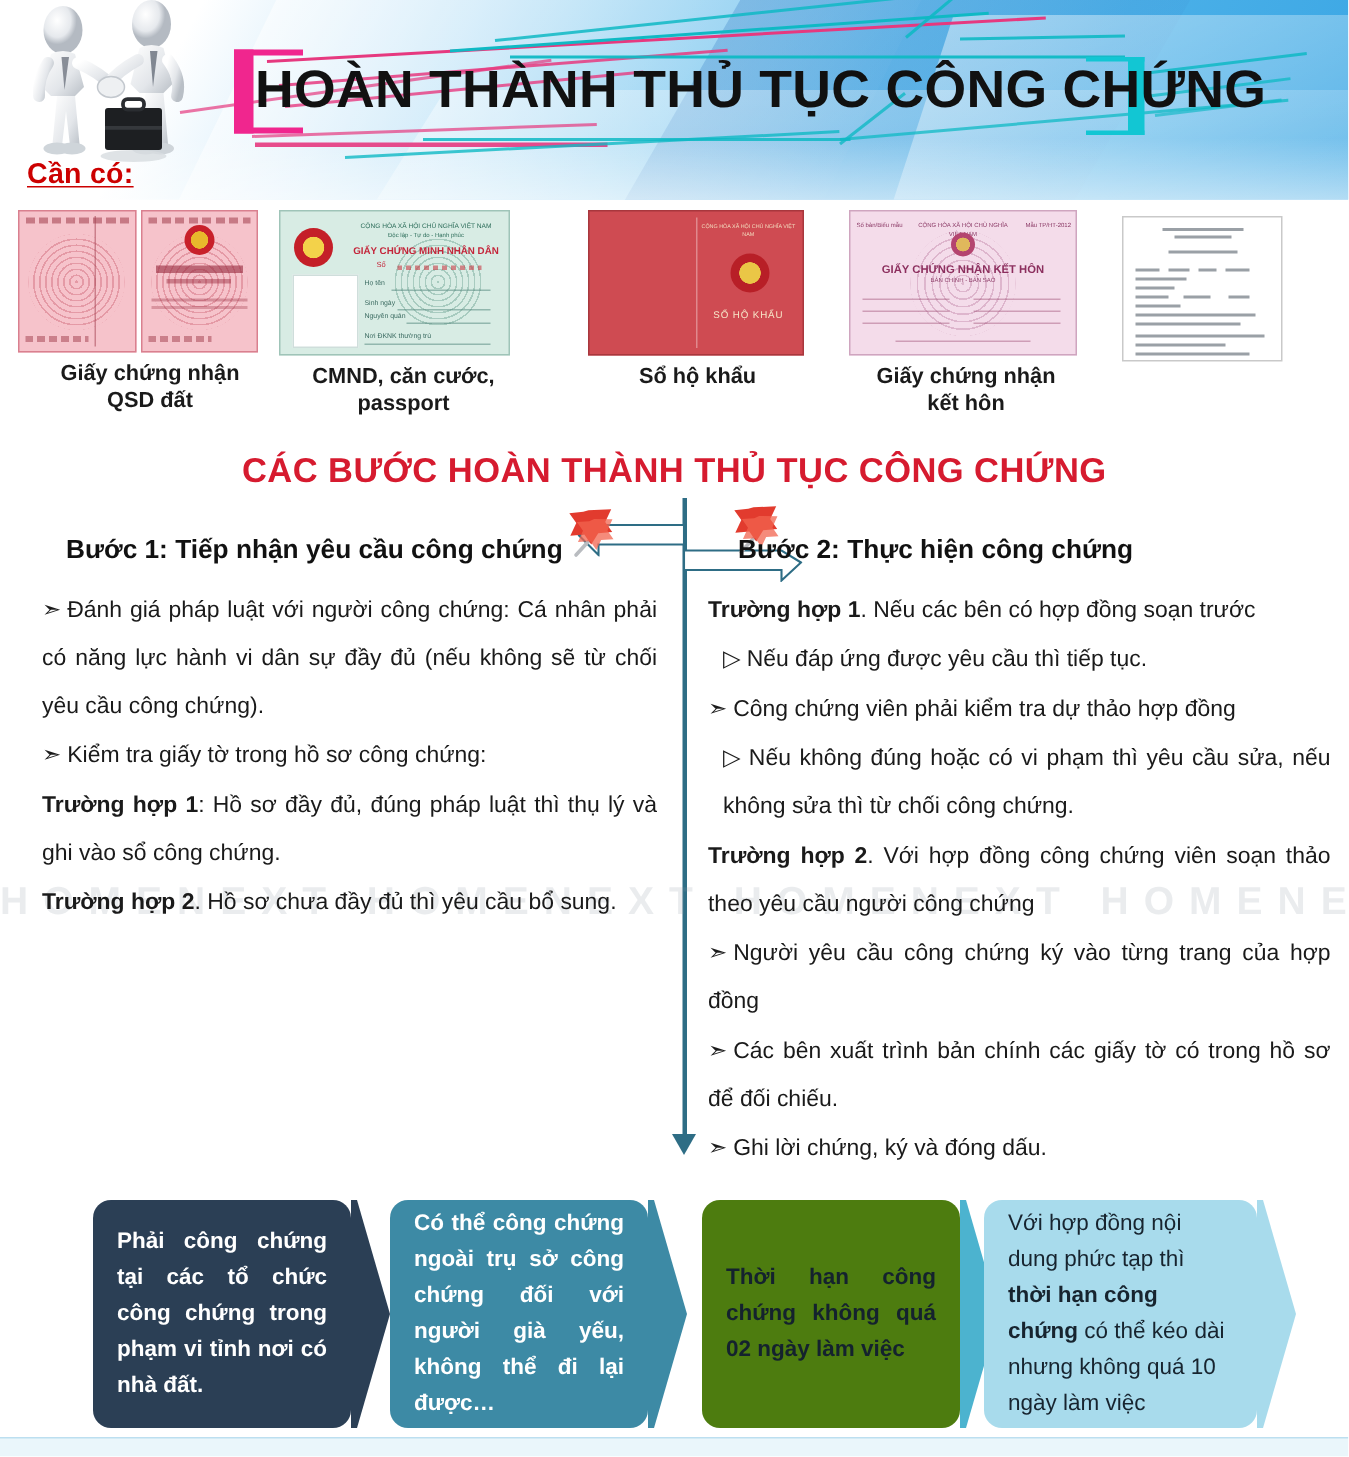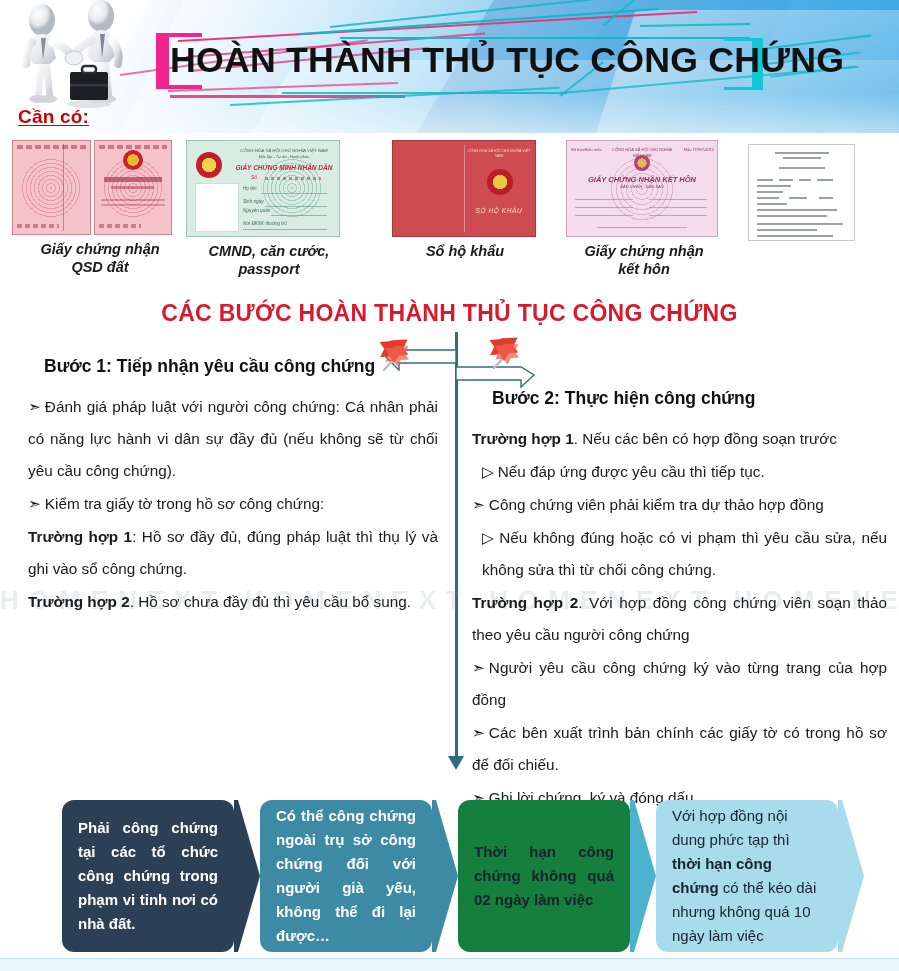--- a/index.html
+++ b/index.html
@@ -49,21 +49,21 @@
 
   .can-co{
     position:absolute;left:18px;top:106px;
     font-size:19px;font-weight:bold;color:#cc0000;
     text-decoration:underline;text-underline-offset:2px;
     letter-spacing:.2px;
   }
 
   
   .docrow{position:absolute;left:0;top:140px;width:899px;height:145px;}
-  .doccell{position:absolute;top:0;text-align:center;font-style:italic;}
+  .doccell{position:absolute;top:0;text-align:center;}
   .docimg{margin:0 auto;position:relative;}
   .doclabel{
     font-size:14.5px;font-weight:bold;color:#1a1a1a;line-height:18px;
     margin-top:5px;white-space:pre-line;
   }
 
   
   .lc{width:160px;height:95px;display:flex;gap:3px;justify-content:center;}
   .lc-pg{flex:1;background:#f6c3cb;border:1px solid #d9808f;position:relative;overflow:hidden;}
   .lc-pg .ring{position:absolute;left:50%;top:50%;width:64px;height:64px;margin:-32px 0 0 -32px;border-radius:50%;
@@ -125,21 +125,21 @@
   .divider-arrow{position:absolute;left:448px;top:756px;width:0;height:0;
      border-left:8px solid transparent;border-right:8px solid transparent;border-top:14px solid #2e6d85;}
 
   .arrow-left{position:absolute;left:385px;top:349px;width:72px;height:22px;}
   .arrow-right{position:absolute;left:455px;top:366px;width:80px;height:22px;}
 
   .pin{position:absolute;width:40px;height:40px;}
 
   .col{position:absolute;top:356px;}
   .col-left{left:28px;width:410px;}
-  .col-right{left:472px;width:415px;margin-top:32px;}
+  .col-right{left:472px;width:415px;}
 
   .step-head{
     font-size:17.5px;font-weight:bold;color:#111;margin-bottom:14px;white-space:nowrap;
   }
   .col-left .step-head{padding-left:16px;}
   .col-right .step-head{padding-left:20px;}
 
   .para{
     font-size:15.3px;color:#1a1a1a;line-height:32px;margin:0 0 1px 0;
     text-align:justify;
@@ -464,21 +464,21 @@
       </svg>
     </div>
 
     <div class="chev" id="chev1" style="left: 260px; width: 172px; background: rgb(61, 138, 165);">
       <div class="txt" style="color: rgb(255, 255, 255);">Có thể công chứng ngoài trụ sở công chứng đối với người già yếu, không thể đi lại được…</div>
       <svg class="chev-point" viewBox="0 0 26 152" preserveAspectRatio="none">
         <path d="M0 0 L4 0 L26 76 L4 152 L0 152 Z" fill="#3d8aa5"></path>
       </svg>
     </div>
 
-    <div class="chev" id="chev2" style="left: 458px; width: 172px; background: #15803d;">
+    <div class="chev" id="chev2" style="left: 468px; width: 172px; background: #4d7c0f;">
       <div class="txt" style="color: rgb(20, 34, 46);">Thời hạn công chứng không quá 02 ngày làm việc</div>
       <svg class="chev-point" viewBox="0 0 26 152" preserveAspectRatio="none">
         <path d="M0 0 L4 0 L26 76 L4 152 L0 152 Z" fill="#4cb3cf"></path>
       </svg>
     </div>
 
     <div class="chev" id="chev3" style="left: 656px; width: 182px; background: rgb(168, 219, 236);">
       <div class="txt plain" style="color: rgb(23, 36, 47);"><span>Với hợp đồng nội dung phức tạp thì </span><b>thời hạn công chứng</b><span> có thể kéo dài nhưng không quá 10 ngày làm việc</span></div>
       <svg class="chev-point" viewBox="0 0 26 152" preserveAspectRatio="none">
         <path d="M0 0 L4 0 L26 76 L4 152 L0 152 Z" fill="#a8dbec"></path>

